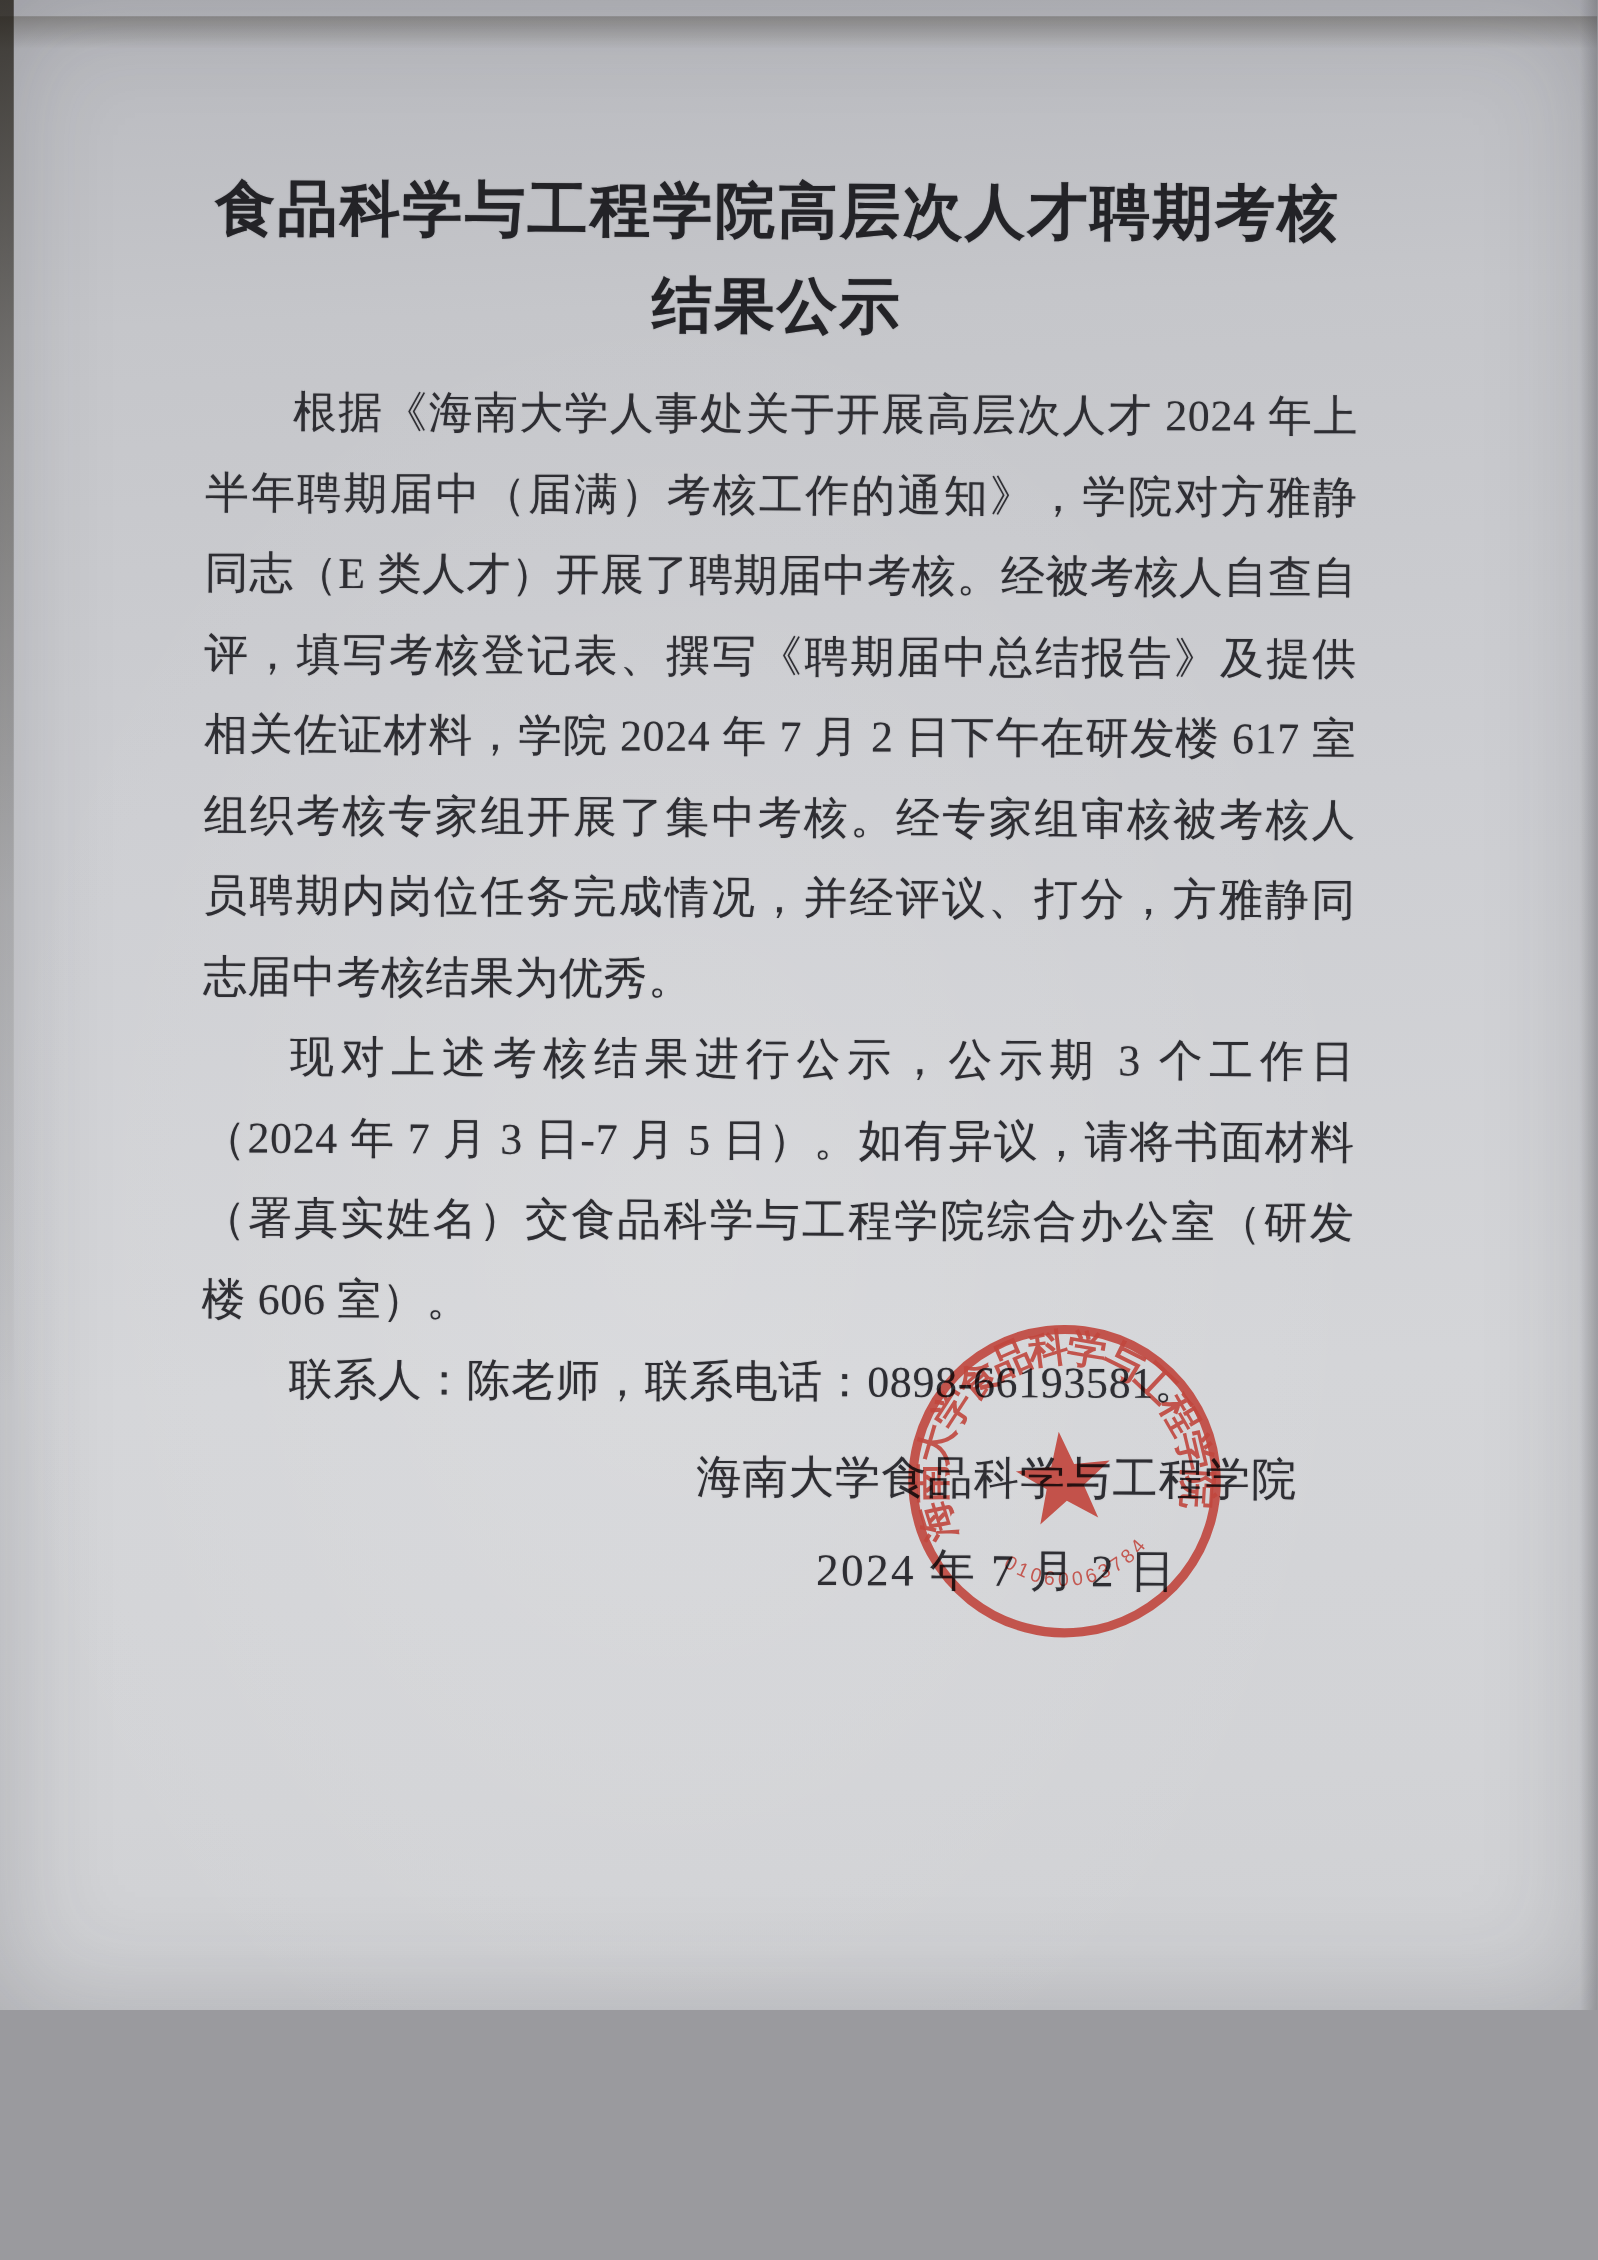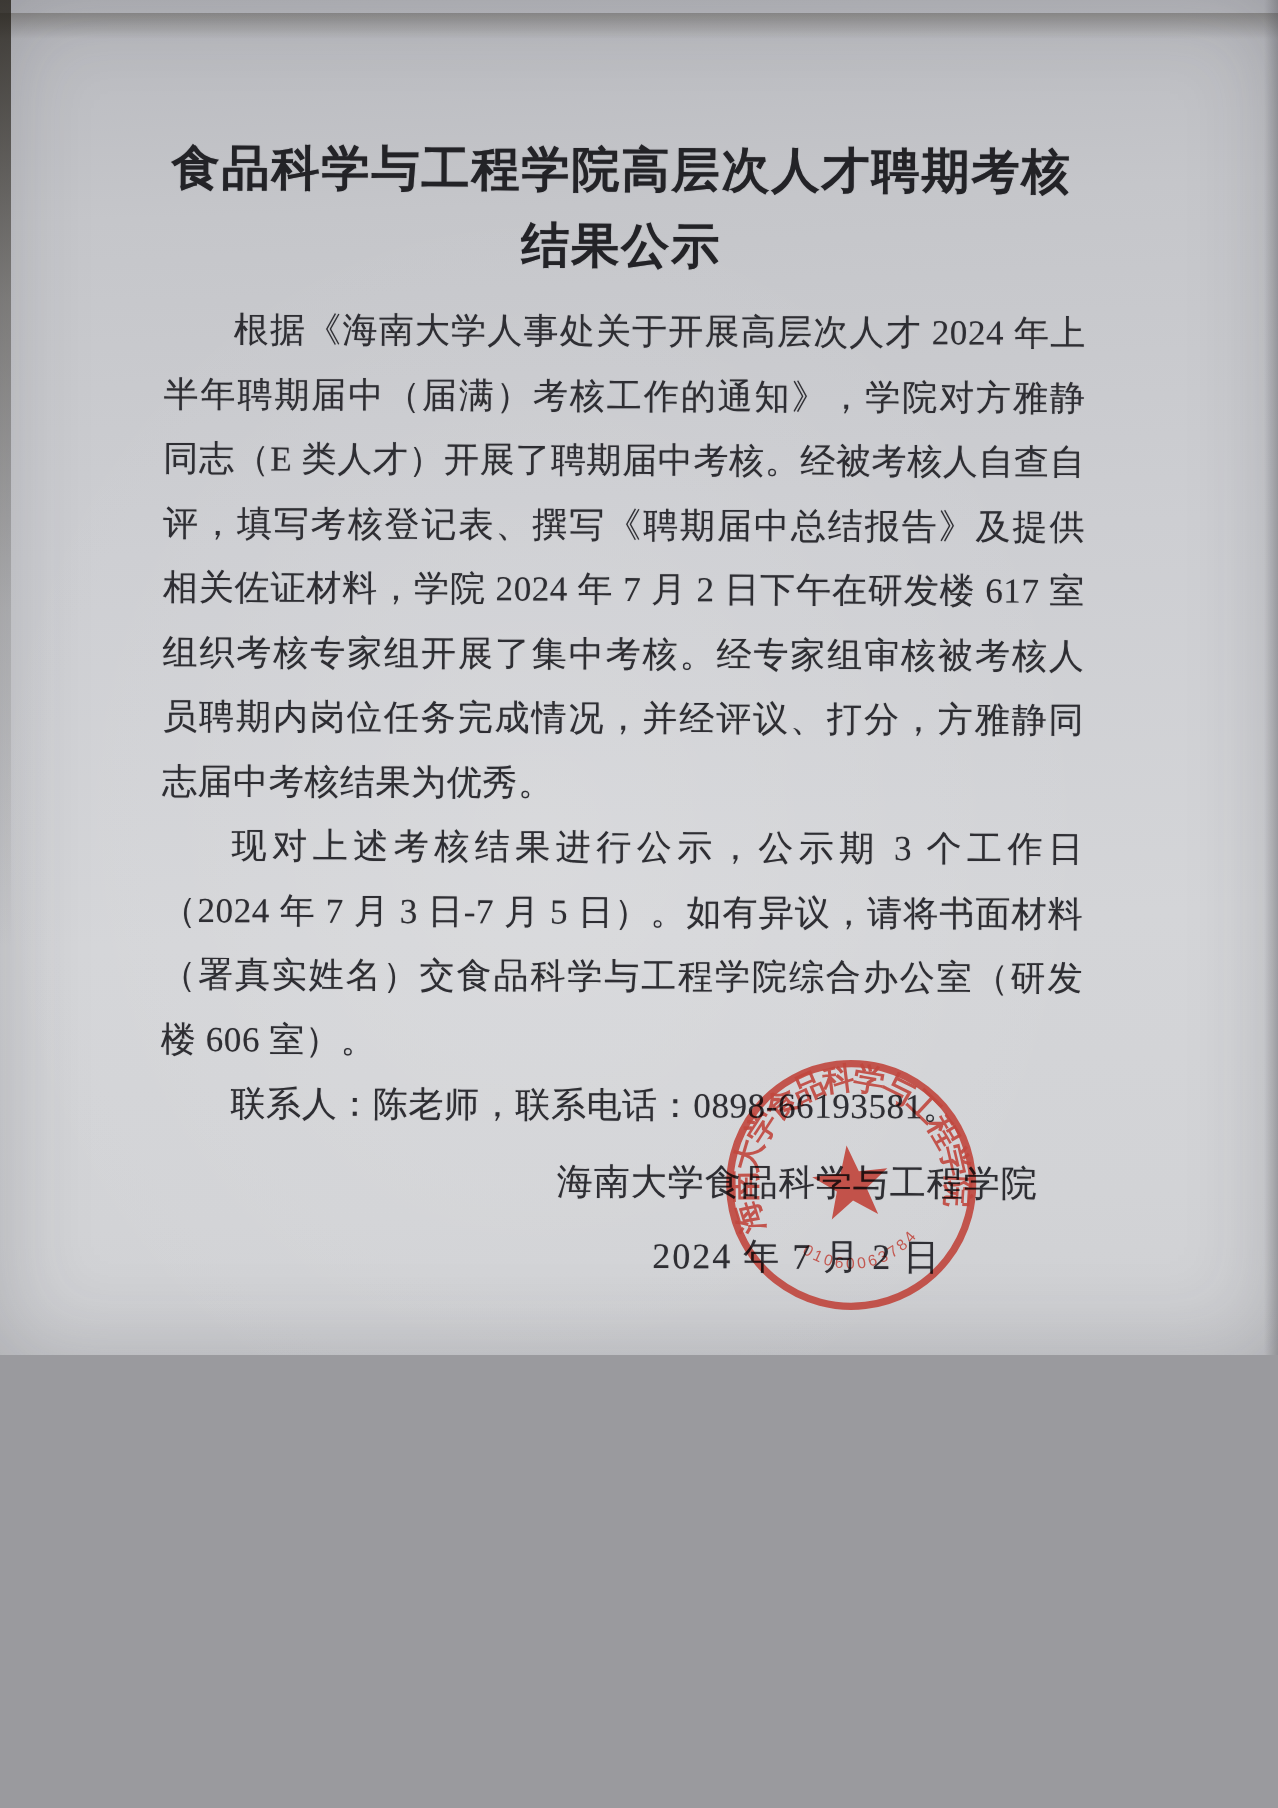--- a/index.html
+++ b/index.html
@@ -4,21 +4,21 @@
 <style>
   html,body{margin:0;padding:0;}
   body{
     width:1278px;height:1808px;
     background:#9a9a9e;
     font-family:"Liberation Serif", serif;
     overflow:hidden;
   }
   .photo{
     position:relative;
-    width:1278px;height:1355px;
+    width:1278px;height:1608px;
     background:
       radial-gradient(ellipse at 42% 62%, rgba(255,255,255,0.14) 0%, rgba(255,255,255,0) 55%),
       linear-gradient(178deg, #b8b9be 0%, #c5c6ca 16%, #cdced2 40%, #d4d5d8 68%, #d2d3d6 88%, #cfd0d3 100%);
     box-shadow: inset 0 0 90px rgba(40,40,48,0.22);
     overflow:hidden;
   }
   
   .edge-top{
     position:absolute;left:0;top:0;width:100%;height:14px;
     background:linear-gradient(90deg,

